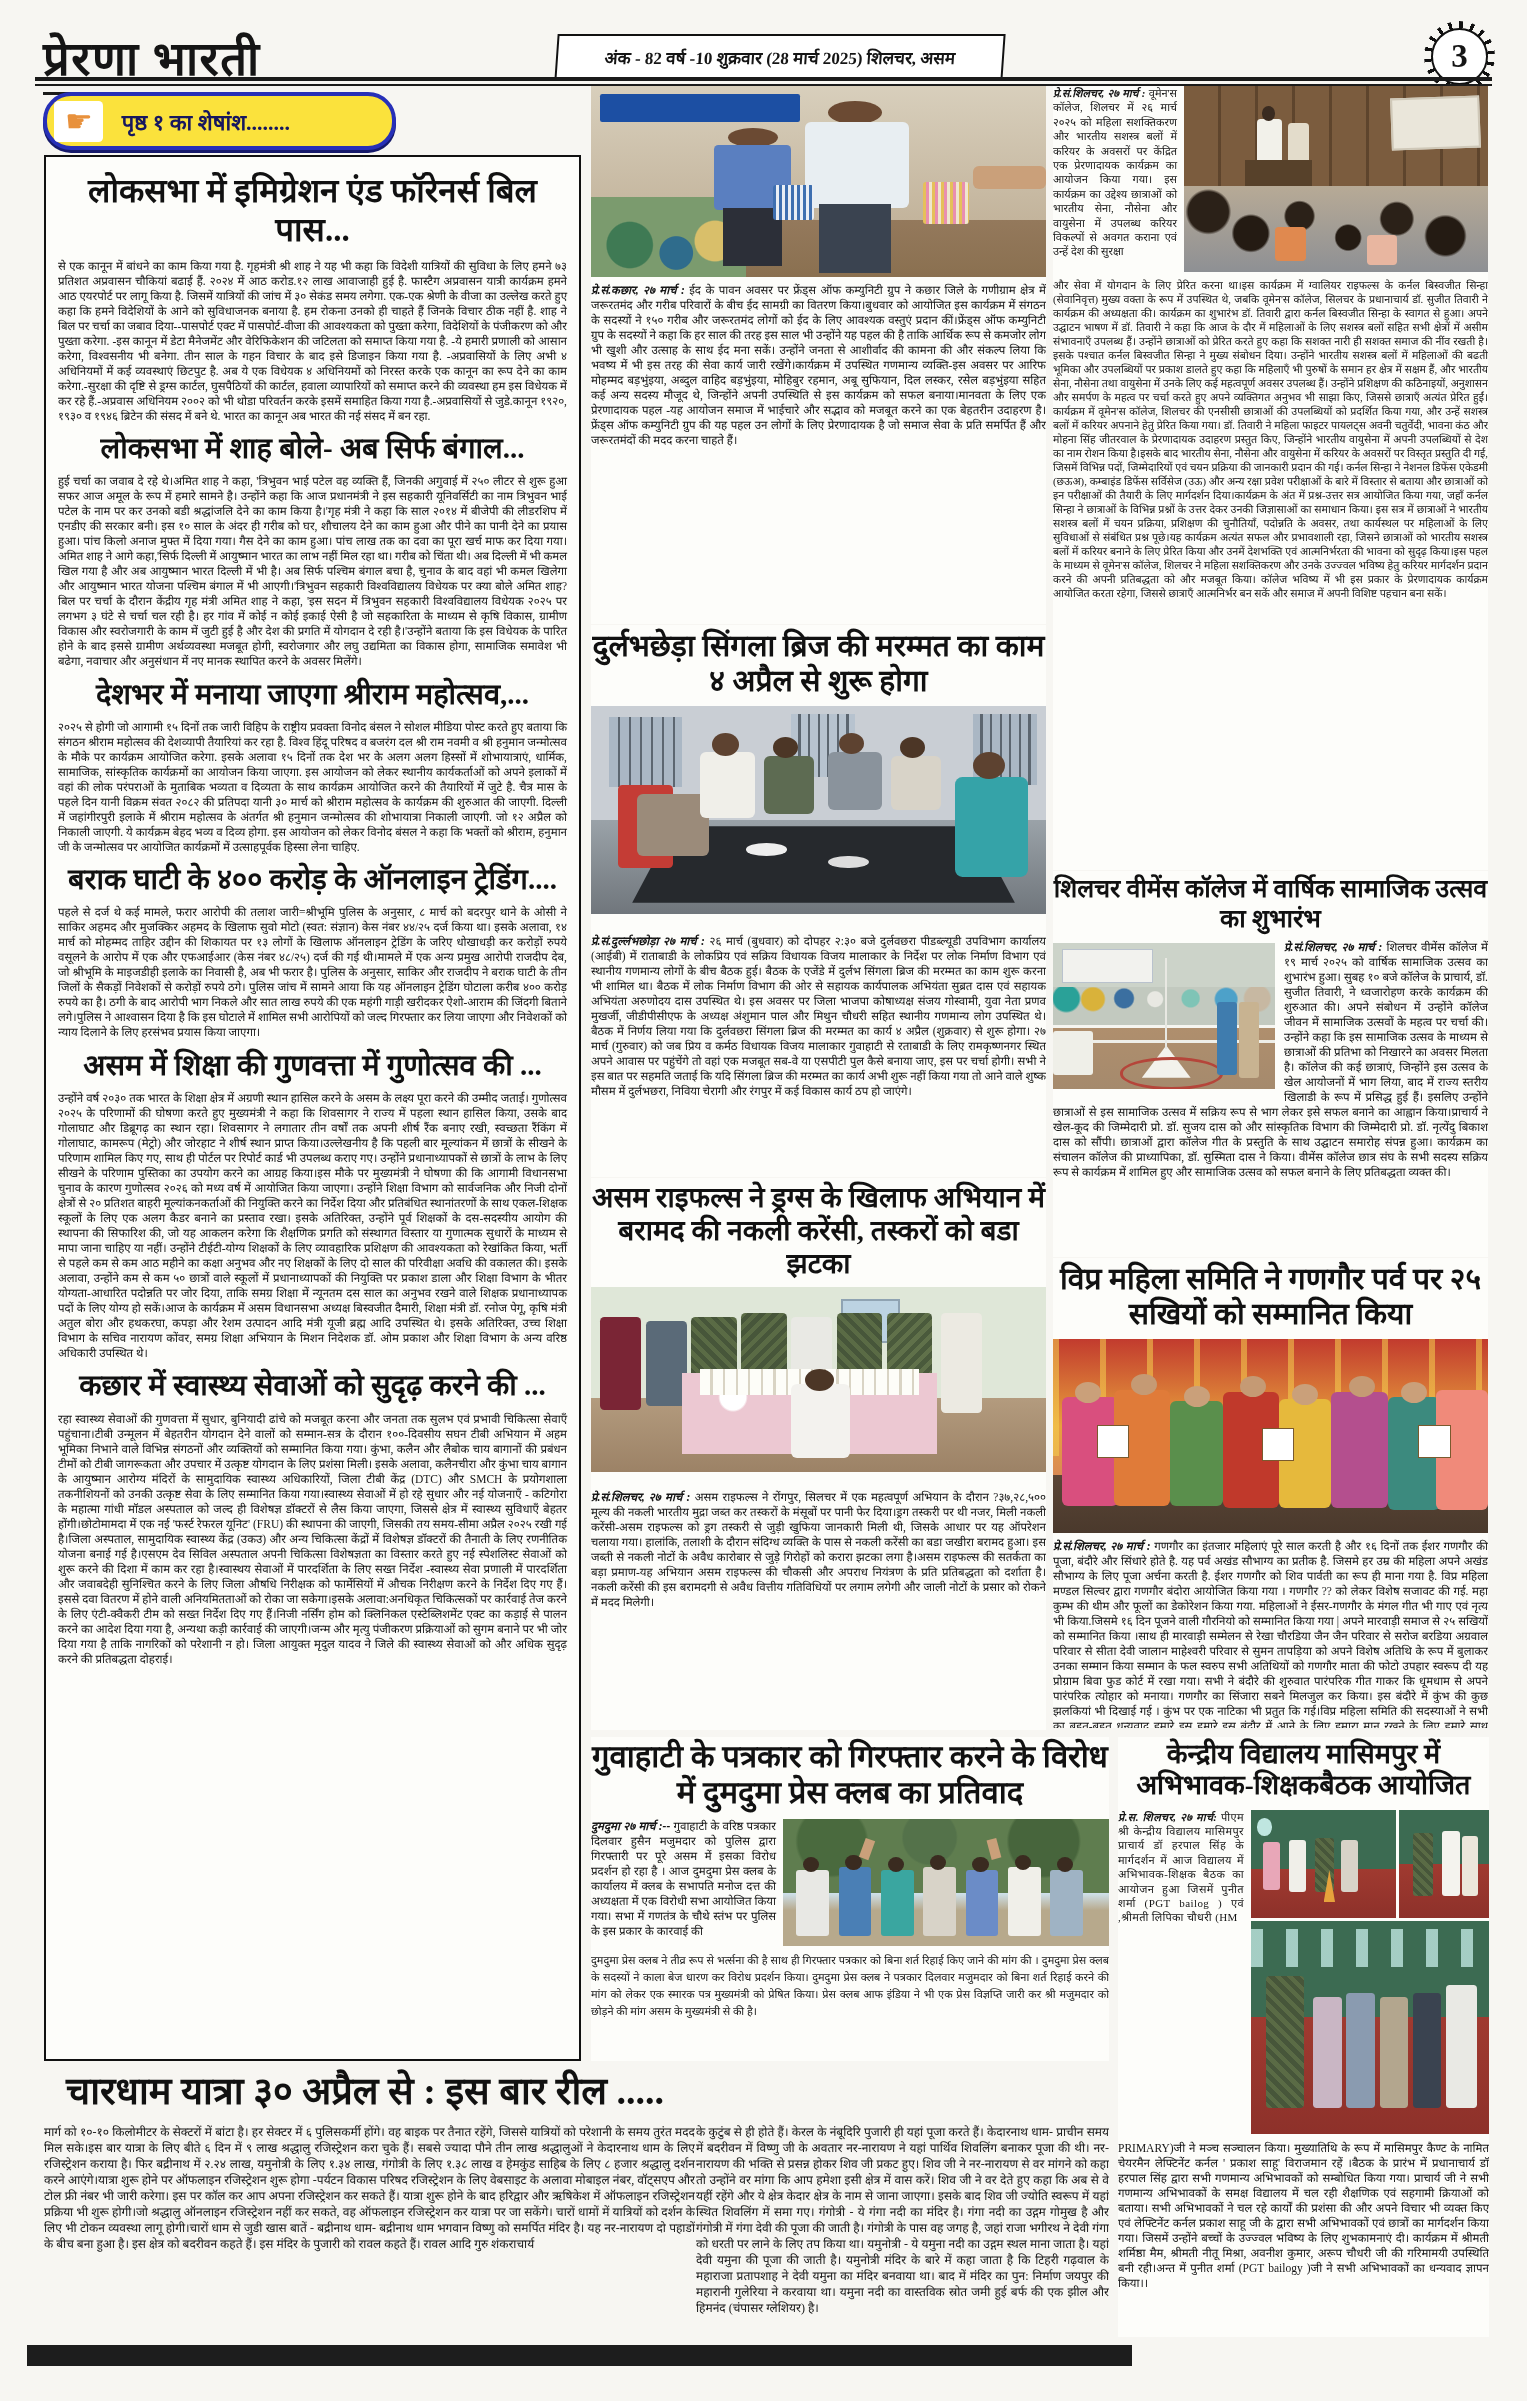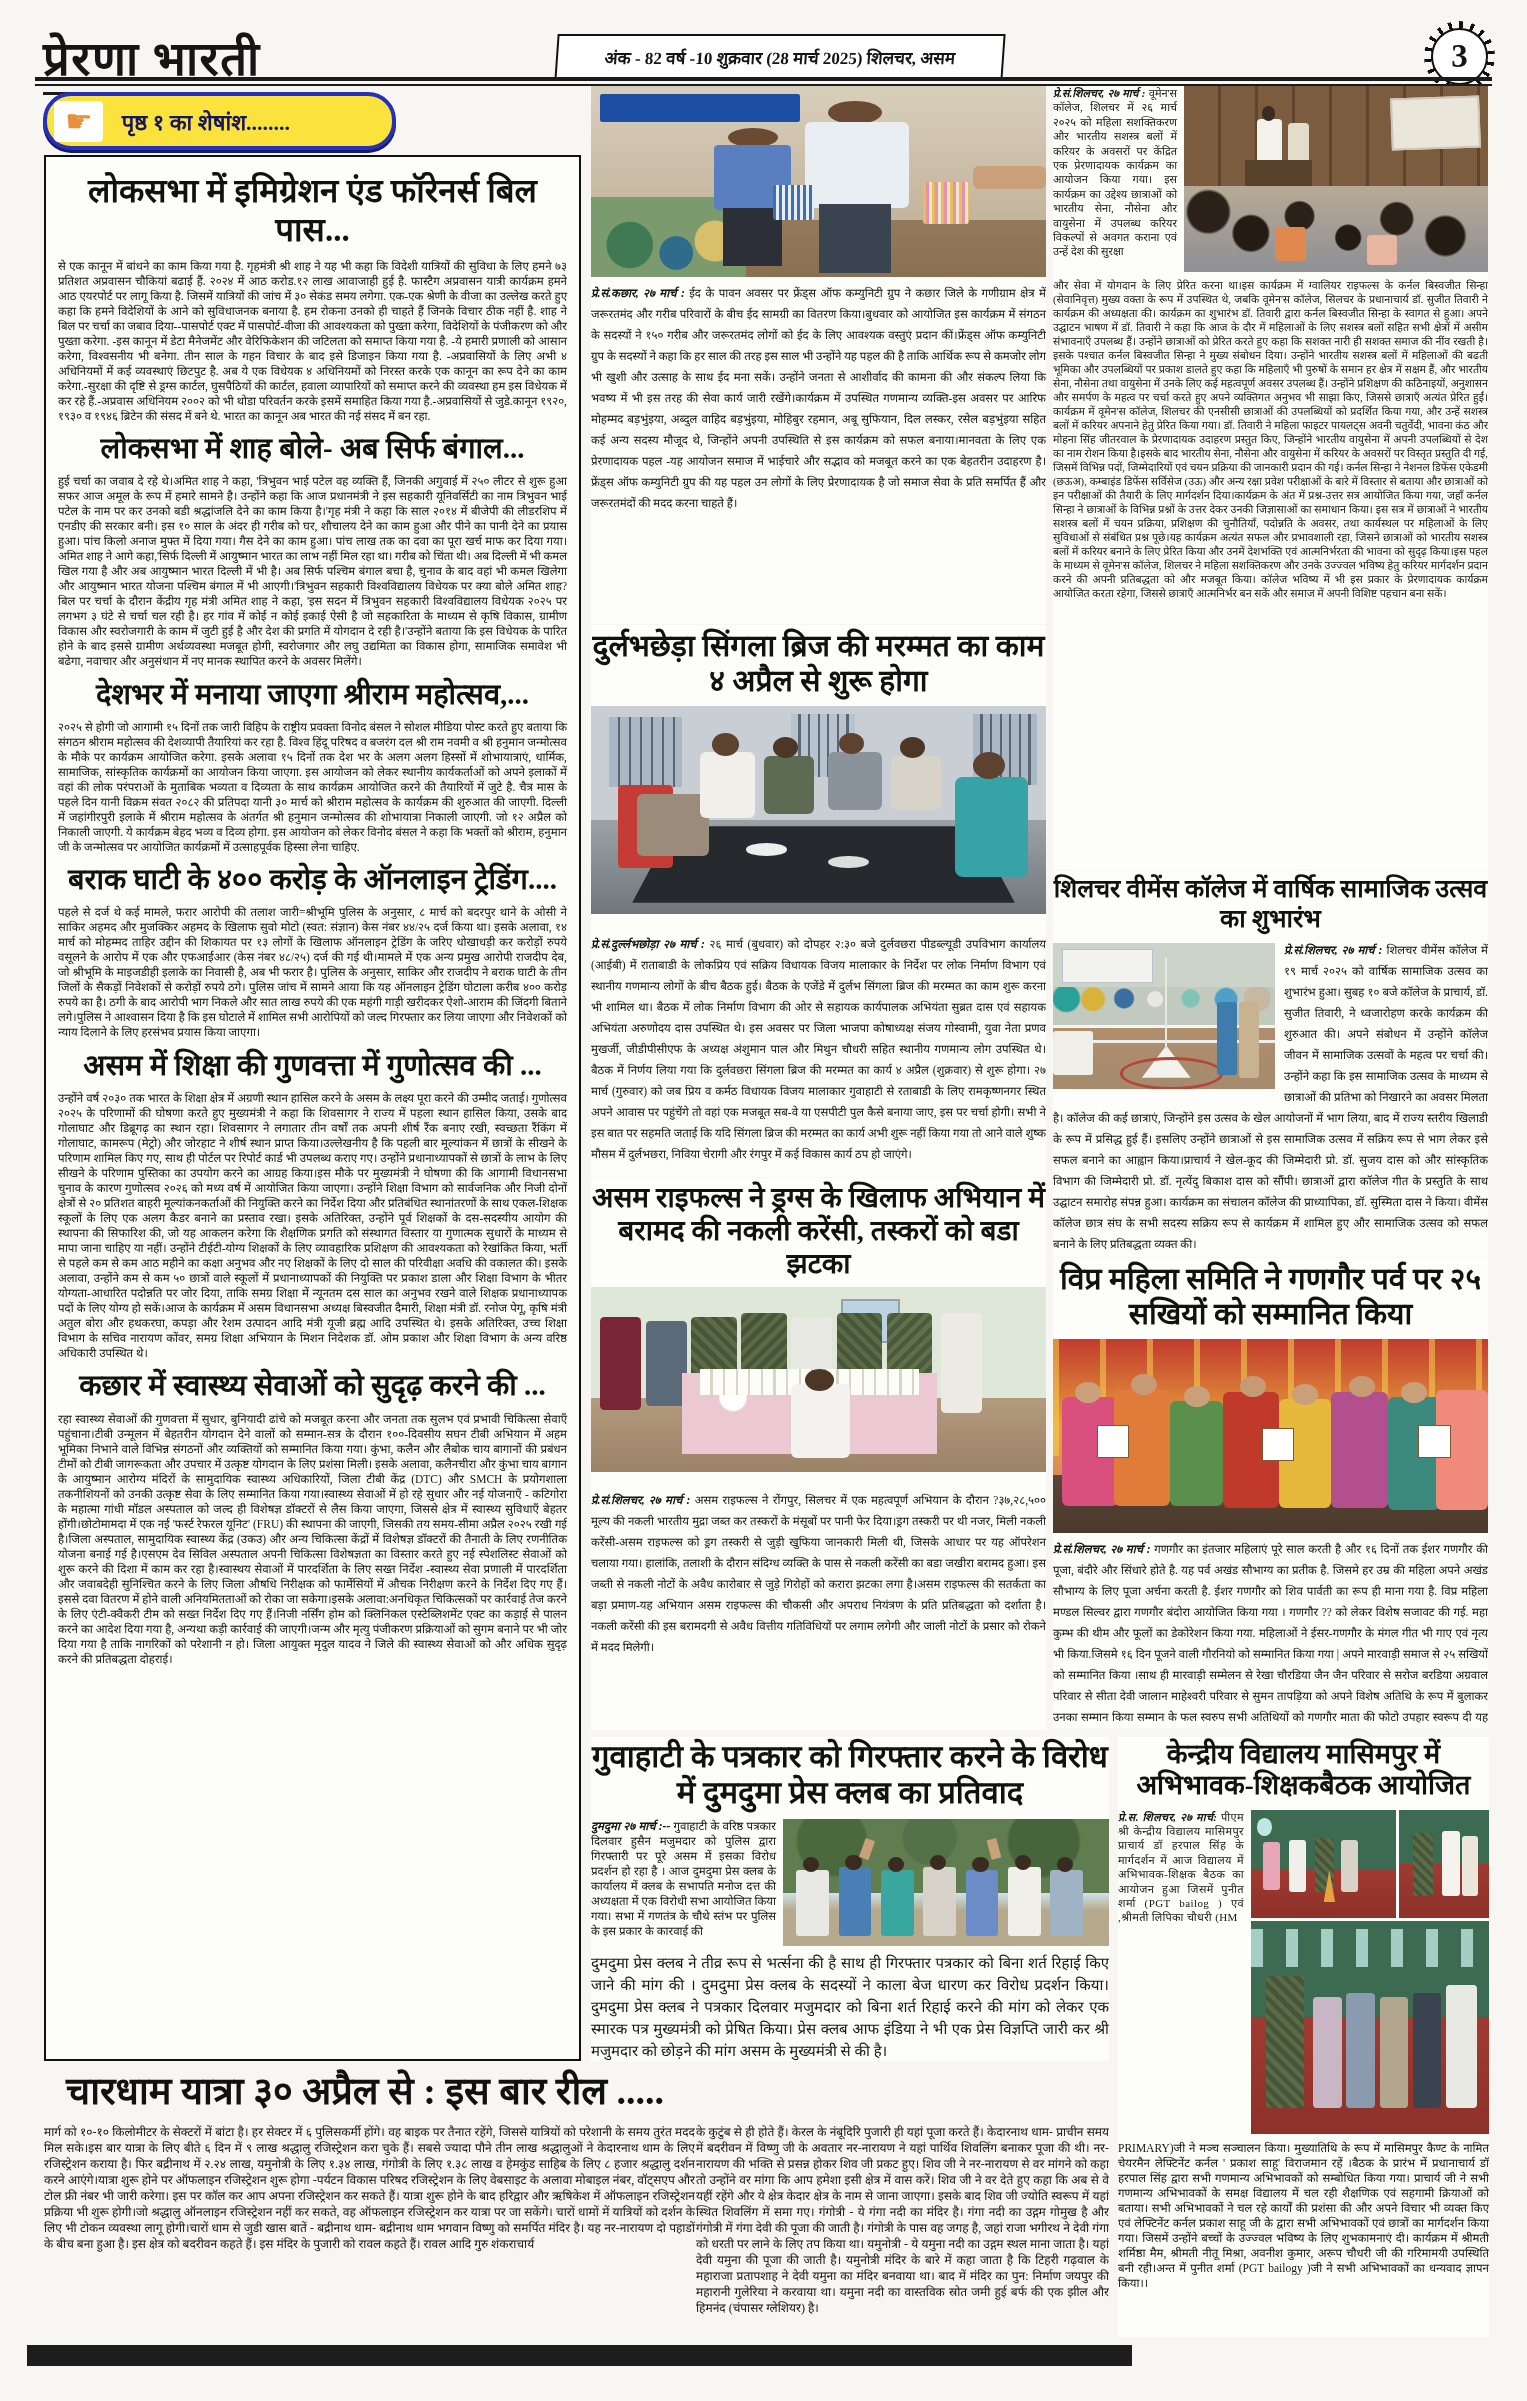--- a/index.html
+++ b/index.html
@@ -33,25 +33,25 @@
   
   .leftbox{left:44px;top:155px;width:537px;height:1906px;border:2.2px solid #111;background:#fdfdfa;
            padding:7.4px 12px;box-sizing:border-box;}
   .leftbox .hl{font-size:29px;margin:7.4px 0 9px;}
   .leftbox .hl.first{font-size:33px;}
   .leftbox .bd{font-size:11.5px;line-height:15px;}
   
   .mid{left:591px;width:455px;background:#fdfdfa;}
   .rgt{left:1053px;width:435px;background:#fdfdfa;}
   .mid .hl,.rgt .hl{font-size:30px;margin:3px 0 7.4px;}
-  .mid .bd,.rgt .bd{font-size:11.5px;line-height:21px;}
+  .mid .bd,.rgt .bd{font-size:11.5px;line-height:15px;}
   .row{display:flex;gap:7.4px;}
   .ncol{font-size:11px;line-height:14.4px;text-align:justify;}
   .band .hl{font-size:31px;margin:1.5px 0 7.4px;}
-  .band .bd{font-size:15px;line-height:22px;}
+  .band .bd{font-size:11px;line-height:17px;}
   .bot .hl{font-size:38px;text-align:left;margin:0 0 10.4px 22px;}
   .bot .bd{font-size:12px;line-height:16px;}
   .blackbar{position:absolute;left:27px;top:2345px;width:1105px;height:21px;background:#1d1d1d;}
 </style>
 </head>
 <body>
 
 <div class="masthead">प्रेरणा भारती</div>
 <div class="dateline">अंक - 82 वर्ष -10 शुक्रवार (28 मार्च 2025) शिलचर, असम</div>
 <div class="seal">

